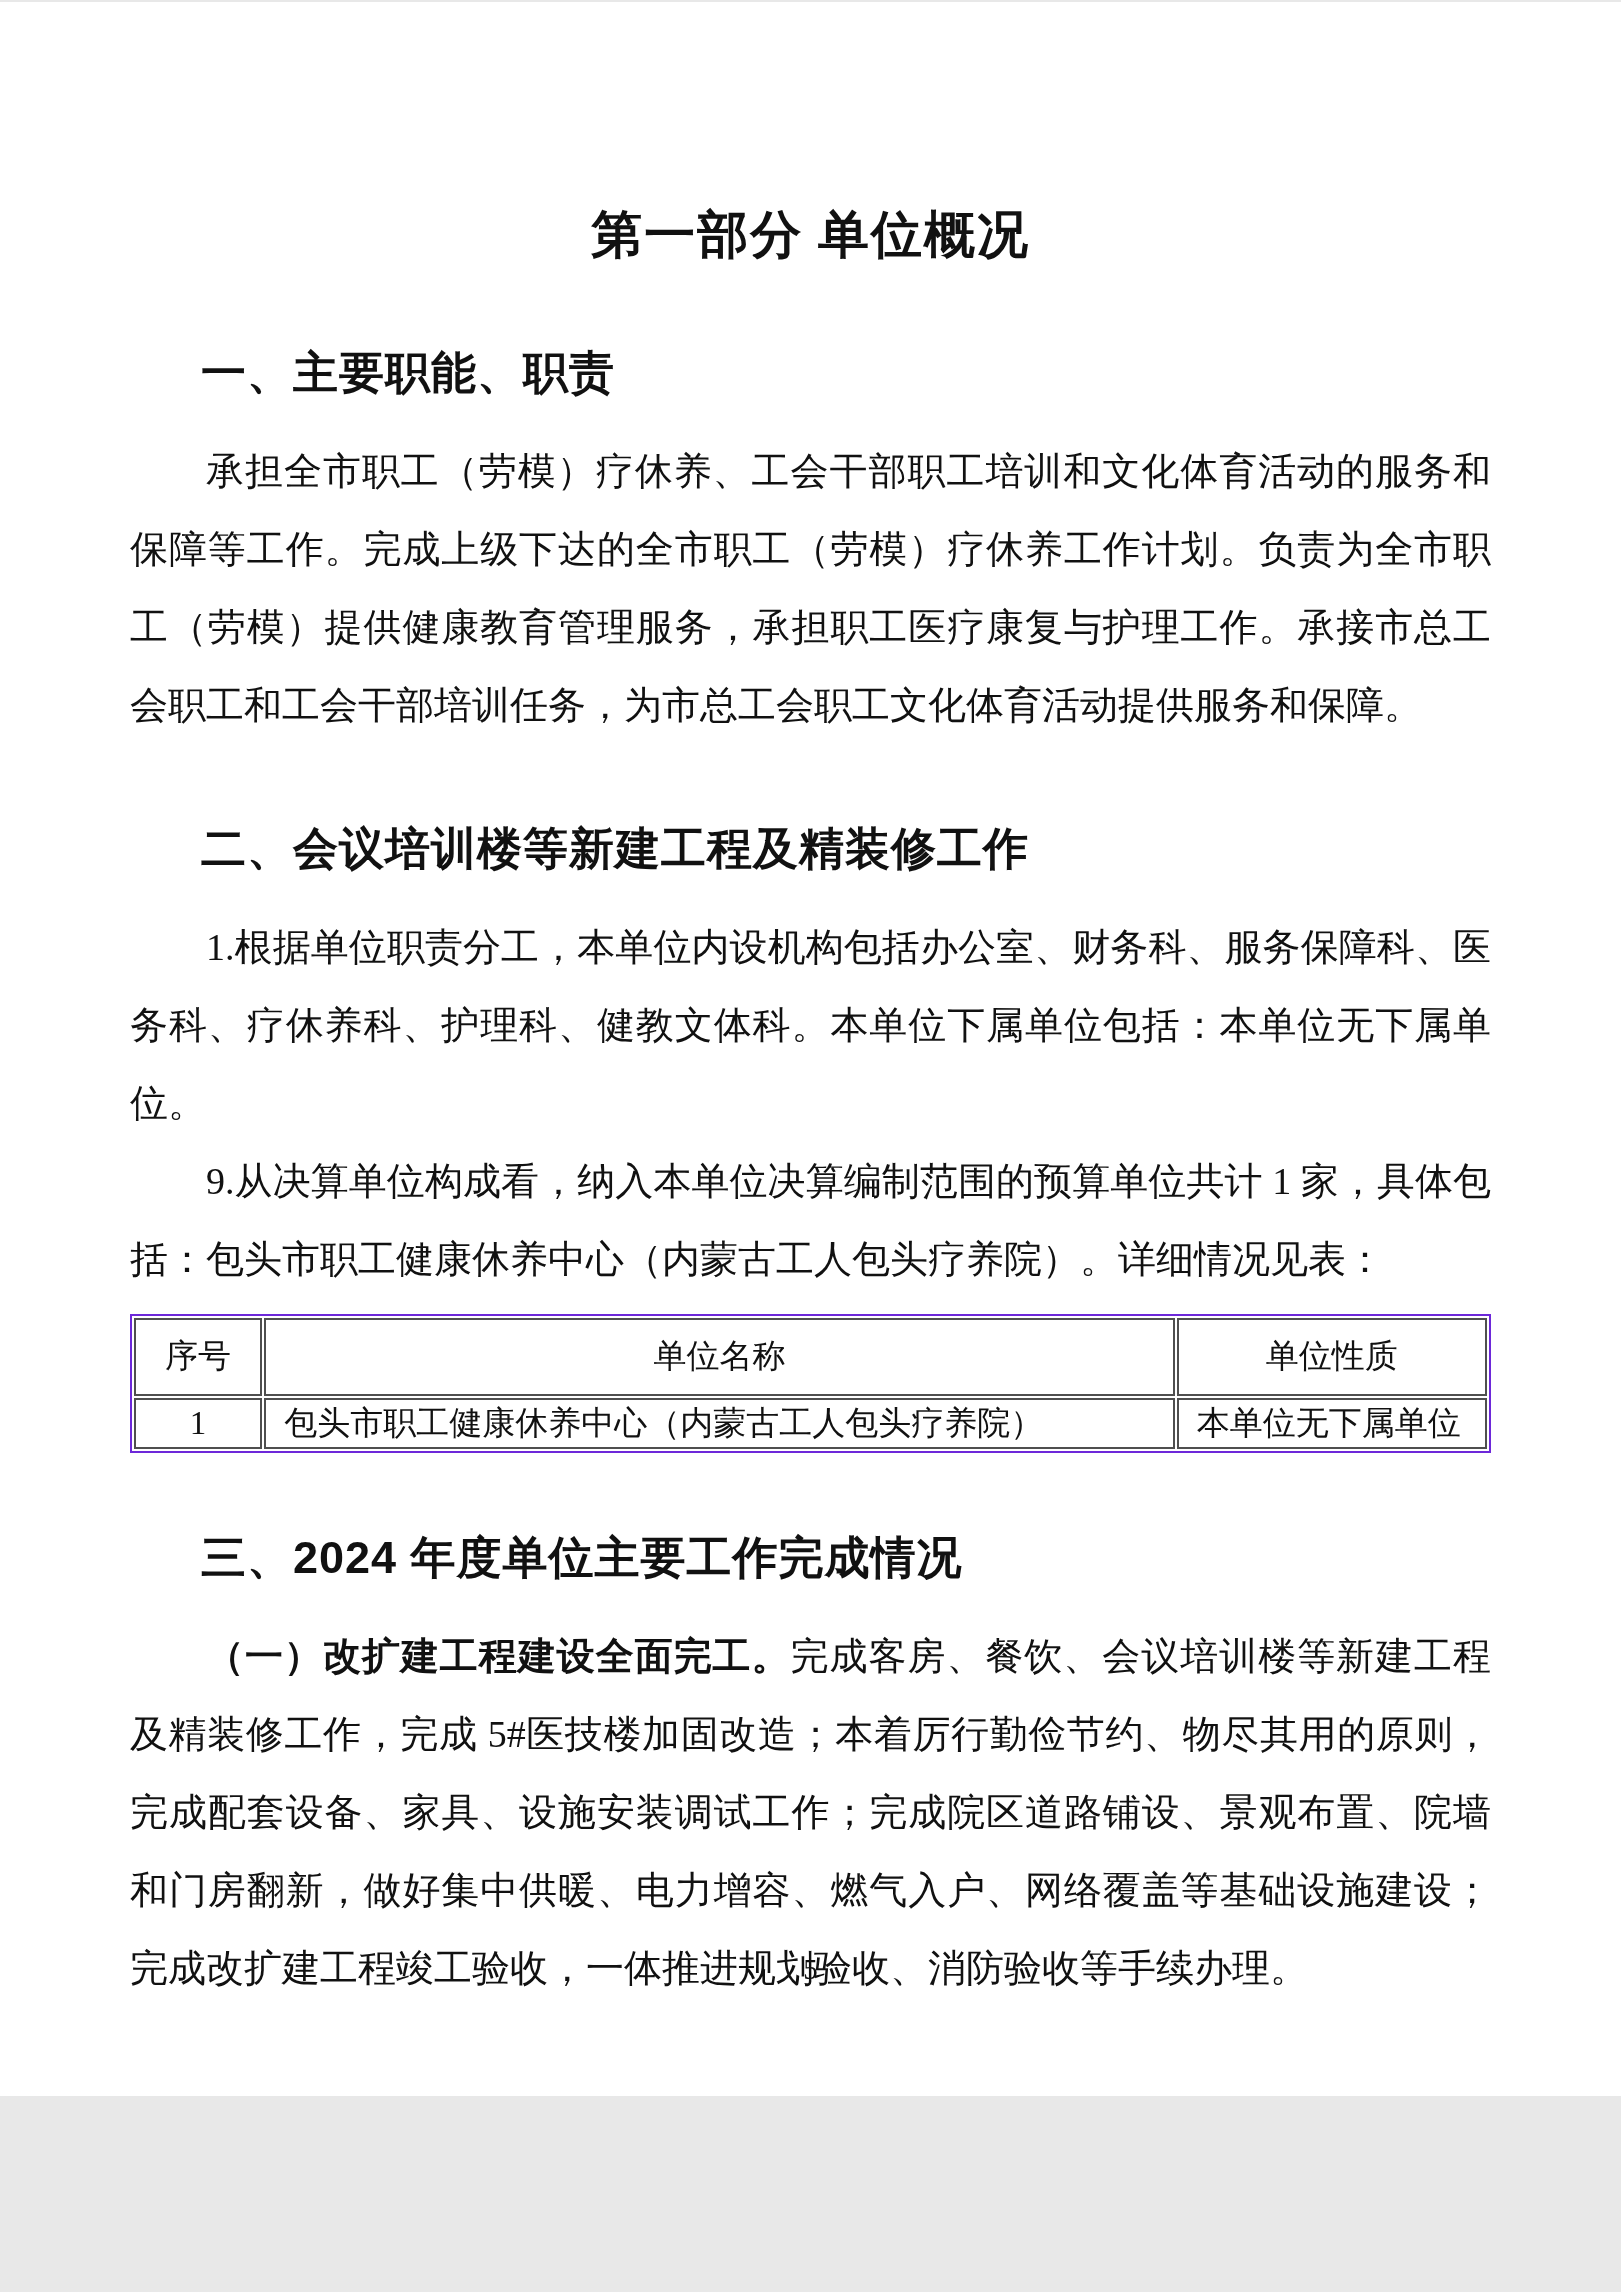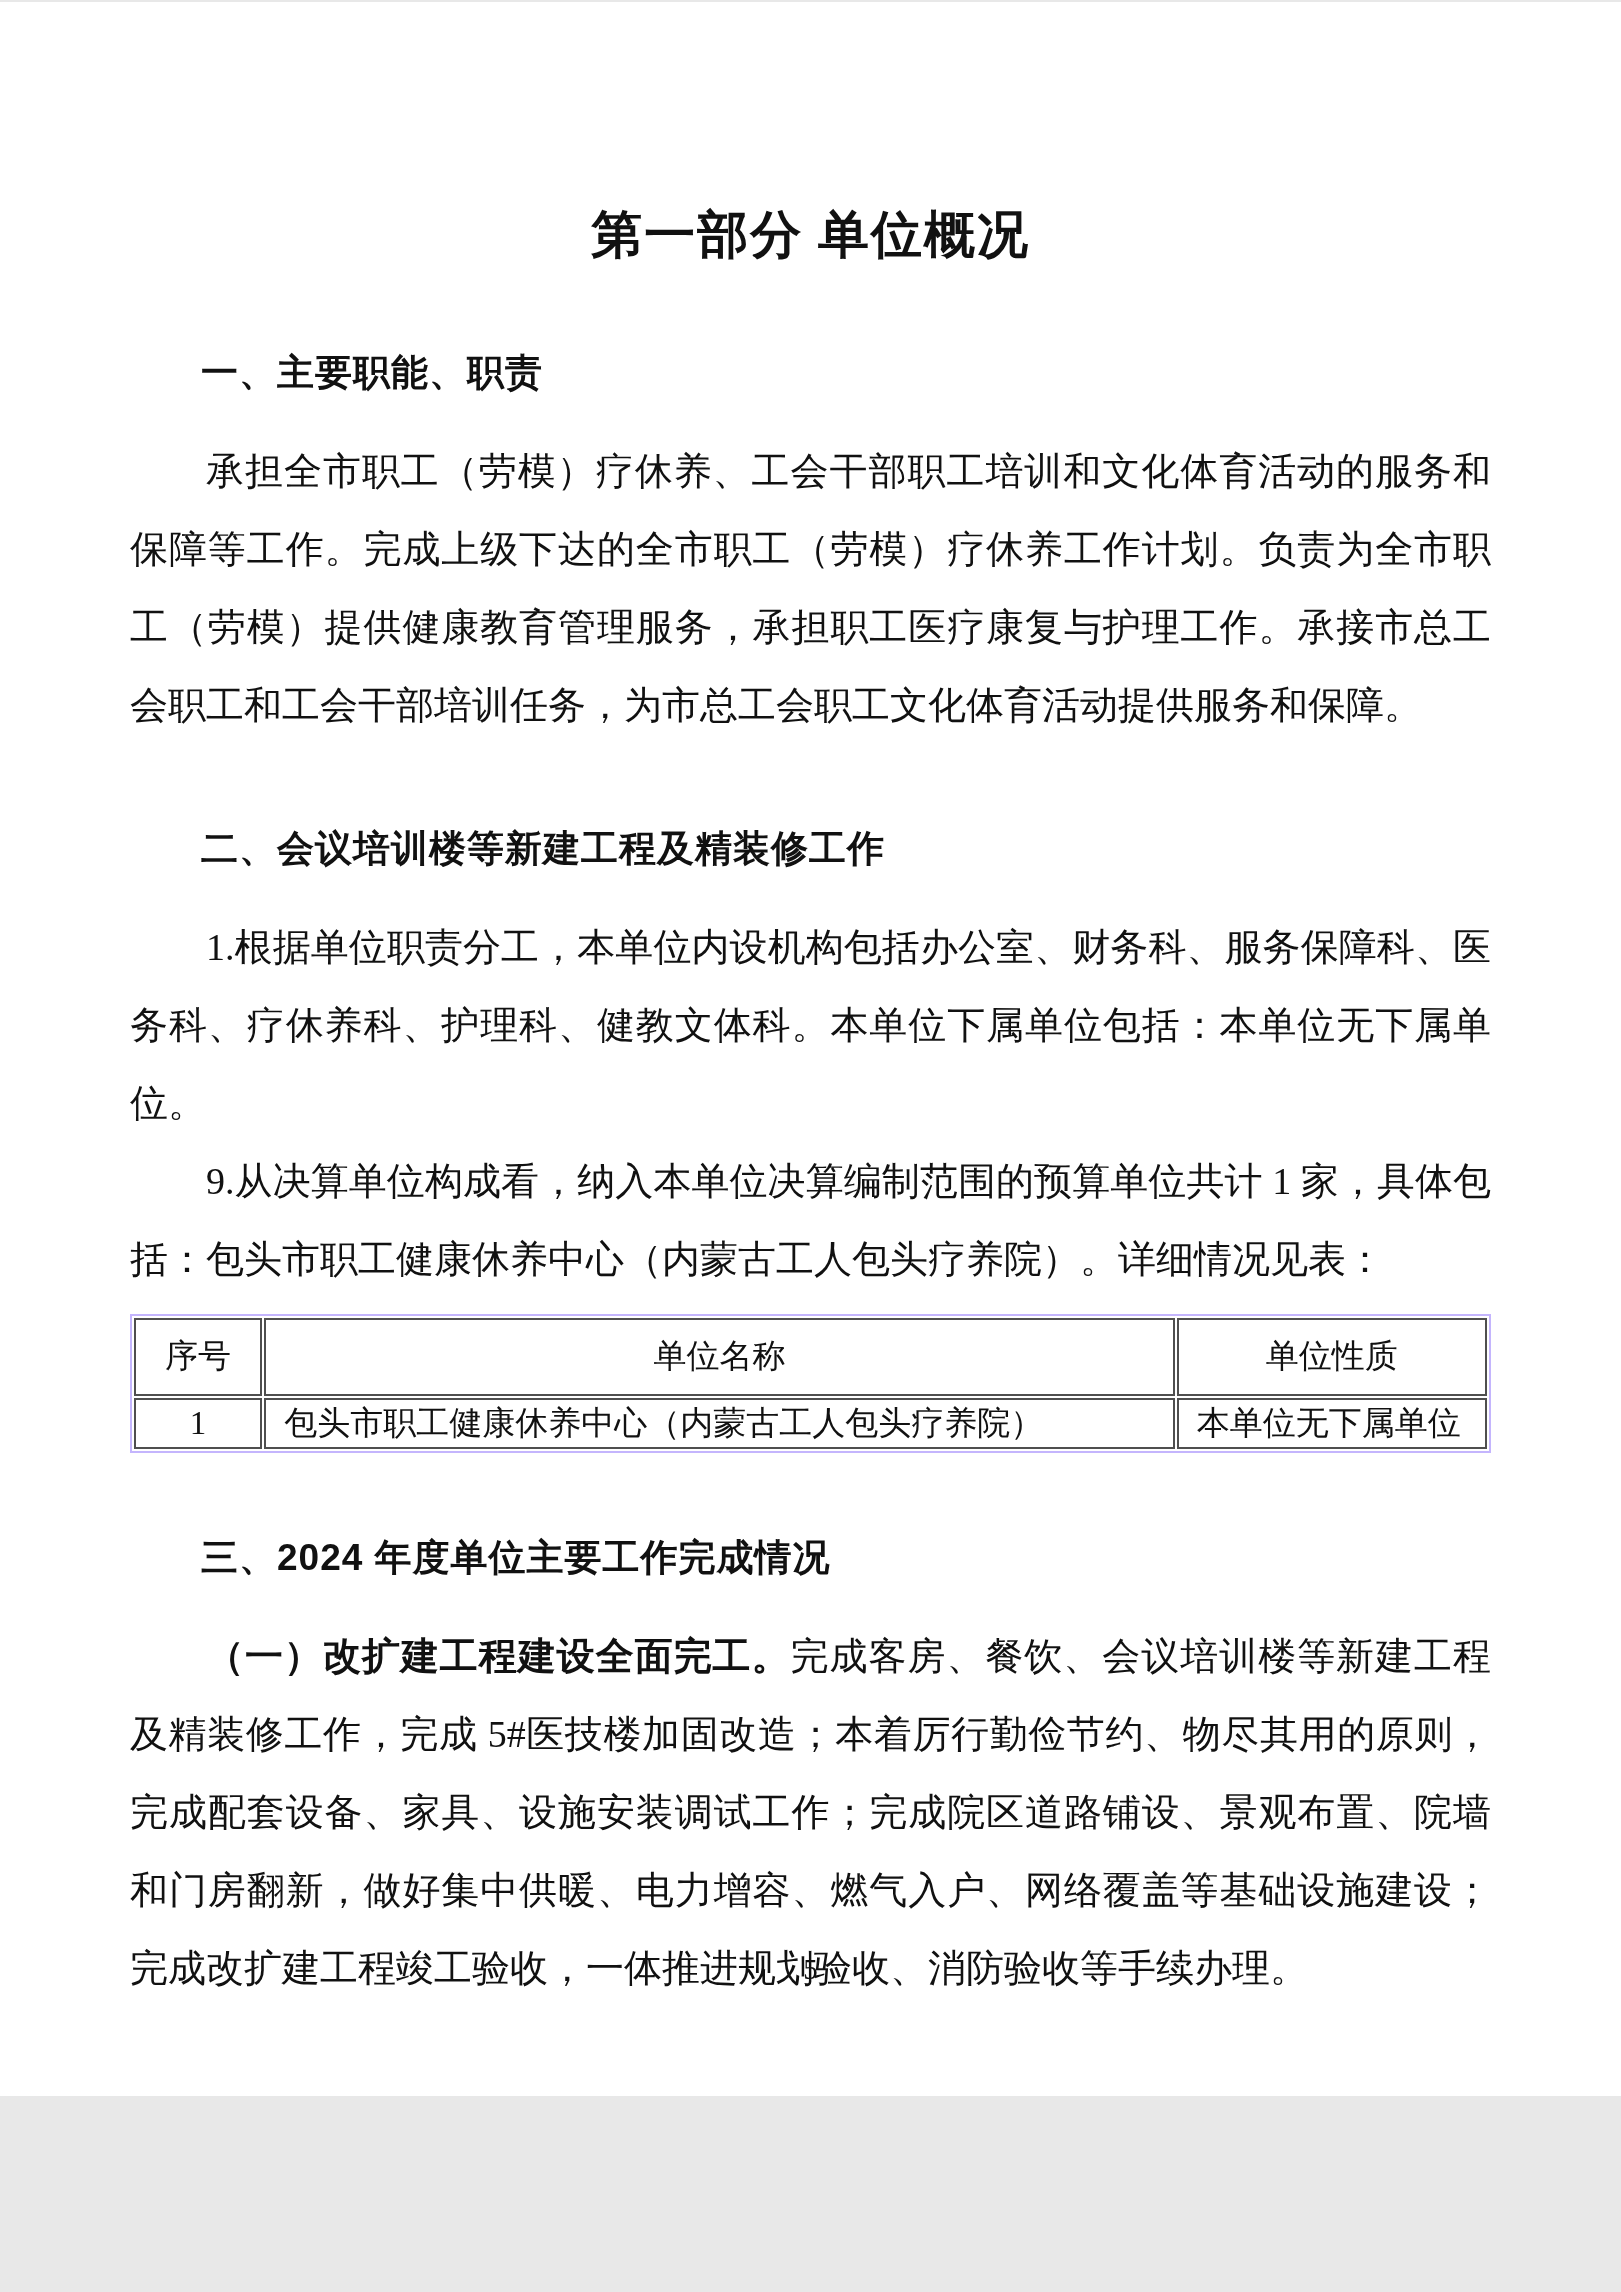--- a/index.html
+++ b/index.html
@@ -19,21 +19,21 @@
     margin-top: 201px;
     text-align: center;
     font-size: 51px;
     line-height: 65px;
     font-weight: 700;
     letter-spacing: 2px;
     font-family: "Liberation Serif", "DejaVu Serif", serif;
   }
   .sec-heading {
     margin-top: 80px;
-    font-size: 37px;
+    font-size: 45px;
     line-height: 49px;
     font-weight: 700;
     font-family: "Liberation Sans", "DejaVu Sans", sans-serif;
     text-indent: 71px;
     letter-spacing: 1px;
   }
   .body-para {
     margin-top: 35px;
     font-size: 38px;
     line-height: 78px;
@@ -41,21 +41,21 @@
     text-align: justify;
     font-family: "Liberation Serif", "DejaVu Serif", serif;
   }
   .body-para + .body-para { margin-top: 0; }
   .lead-bold { font-weight: 700; }
   .org-table {
     width: 100%;
     margin-top: 15.7px;
     border-collapse: separate;
     border-spacing: 2.9px;
-    border: 2px solid #c4b5fd;
+    border: 2px solid #6d28d9;
     font-size: 33px;
     table-layout: fixed;
   }
   .org-table th, .org-table td {
     border: 2px solid #4f4f4f;
     font-weight: 400;
     vertical-align: middle;
     background: #ffffff;
   }
   .org-table th { height: 78px; text-align: center; }

